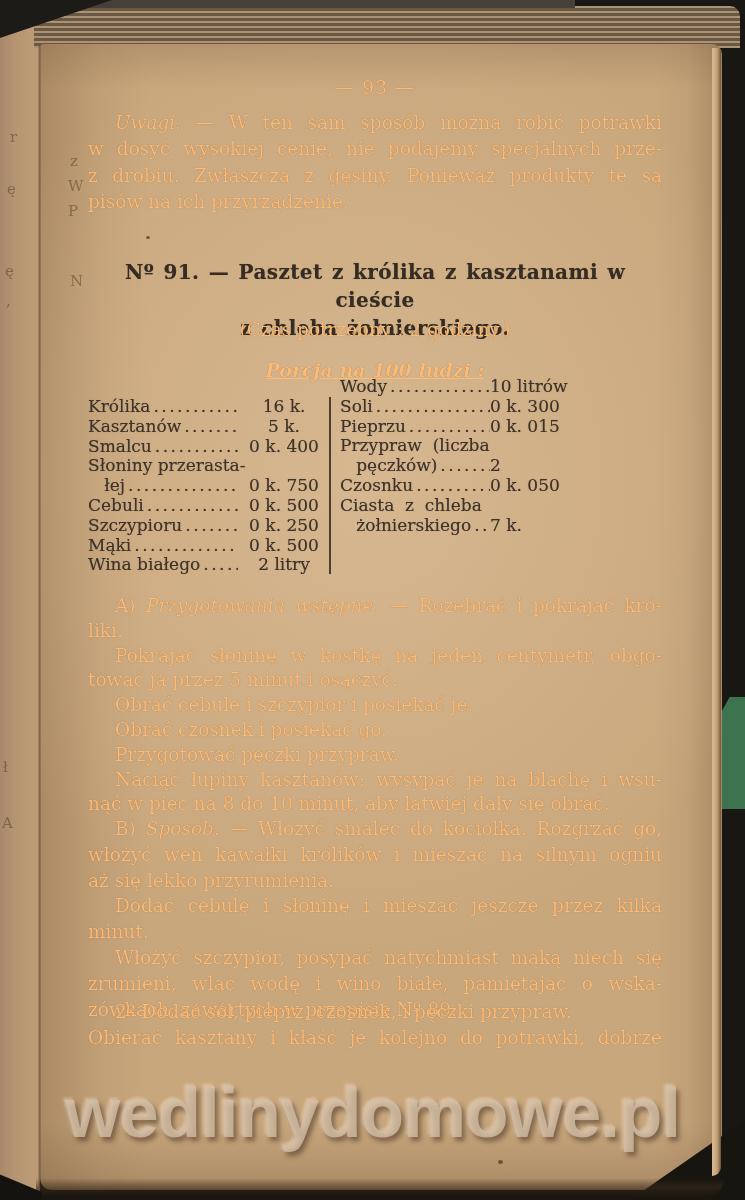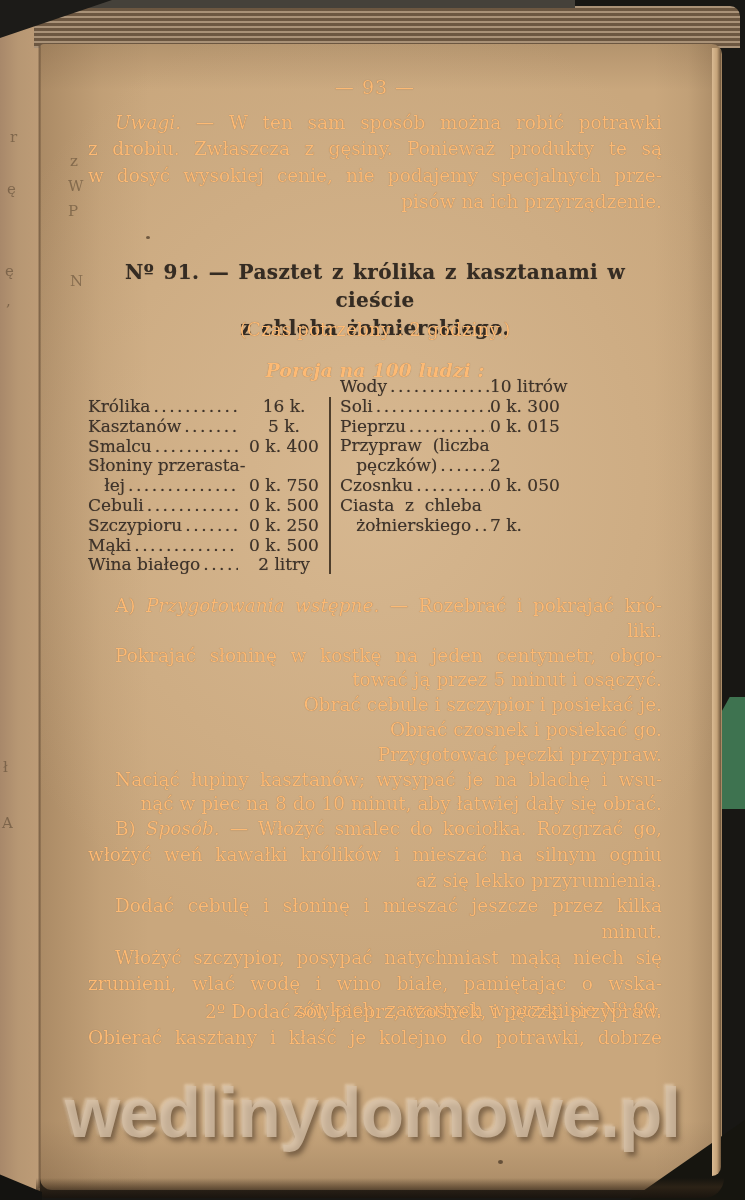--- a/index.html
+++ b/index.html
@@ -37,27 +37,27 @@
     clip-path:polygon(100% 0,100% 100%,0 100%);}
   .corner-bl{position:absolute;left:0;top:1168px;width:42px;height:32px;background:#141310;z-index:6;
     clip-path:polygon(0 20%,100% 75%,100% 100%,0 100%);}
   .speck{position:absolute;border-radius:50%;background:rgba(58,43,28,.65);z-index:6;}
   
   .txt{position:absolute;z-index:6;color:#fdba74;text-shadow:0 0 .7px rgba(62,51,41,.55);}
   .pageno{left:88px;top:76px;width:574px;text-align:center;font-size:19px;letter-spacing:1px;}
   .block{left:88px;width:574px;}
   .line{height:26.4px;font-size:18.5px;white-space:nowrap;}
   .jl{white-space:normal;text-align:justify;text-align-last:justify;}
-  .ll{text-align:right;}
+  .ll{text-align:left;}
   .ind{padding-left:27px;}
   .it{font-style:italic;}
   .heading{left:88px;top:258px;width:574px;text-align:center;font-weight:bold;font-size:20px;
     line-height:28px;color:#352c23;letter-spacing:.4px;word-spacing:2px;}
   .subhead{left:88px;top:319px;width:574px;text-align:center;font-size:18.5px;}
-  .portion{left:88px;top:359px;width:574px;text-align:center;font-size:19px;font-style:italic;font-weight:bold;}
+  .portion{left:88px;top:359px;width:574px;text-align:center;font-size:19px;font-style:italic;font-weight:bold;text-decoration:underline;}
   .ing-col{position:absolute;z-index:6;color:#3e332a;text-shadow:0 0 .7px rgba(62,51,41,.5);}
   .ing-row{display:flex;height:19.8px;font-size:17px;align-items:baseline;}
   .ing-n{white-space:nowrap;}
   .ing-d{flex:1 1 auto;overflow:hidden;white-space:nowrap;letter-spacing:2.5px;padding:0 3px;}
   .ing-a{flex:0 0 var(--aw);white-space:nowrap;}
   .divider{position:absolute;left:329px;top:397px;width:2px;height:177px;z-index:6;background:rgba(54,41,27,.85);}
   .mglyph{position:absolute;z-index:6;font-size:15px;color:rgba(66,50,34,.45);}
   
   .watermark{position:absolute;left:50%;top:1072px;transform:translateX(-50%);z-index:8;
     font-family:"Liberation Sans","DejaVu Sans",sans-serif;font-weight:bold;font-size:71px;
@@ -93,22 +93,22 @@
       <span class="mglyph" style="left: 5px; top: 262px;">ę</span>
       <span class="mglyph" style="left: 6px; top: 292px;">,</span>
       <span class="mglyph" style="left: 3px; top: 758px;">ł</span>
       <span class="mglyph" style="left: 2px; top: 814px;">A</span>
     </div>
 
   <div class="txt pageno">— 93 —</div>
 
   <div class="txt block" style="top:112px">
     <div class="line jl ind"><span class="it">Uwagi.</span><span> — W ten sam sposób można robić potrawki</span></div>
+    <div class="line jl"><span>w dosyć wysokiej cenie, nie podajemy specjalnych prze-</span></div>
     <div class="line jl"><span>z drobiu. Zwłaszcza z gęsiny. Ponieważ produkty te są</span></div>
-    <div class="line jl"><span>w dosyć wysokiej cenie, nie podajemy specjalnych prze-</span></div>
     <div class="line ll"><span>pisów na ich przyrządzenie.</span></div>
   </div>
 
   <div class="txt heading">
     <div>Nº 91. — Pasztet z królika z kasztanami w cieście</div>
     <div>z chleba żołnierskiego.</div>
   </div>
   <div class="txt subhead">(Czas potrzebny : 2 godziny.)</div>
   <div class="txt portion">Porcja na 100 ludzi :</div>
 

